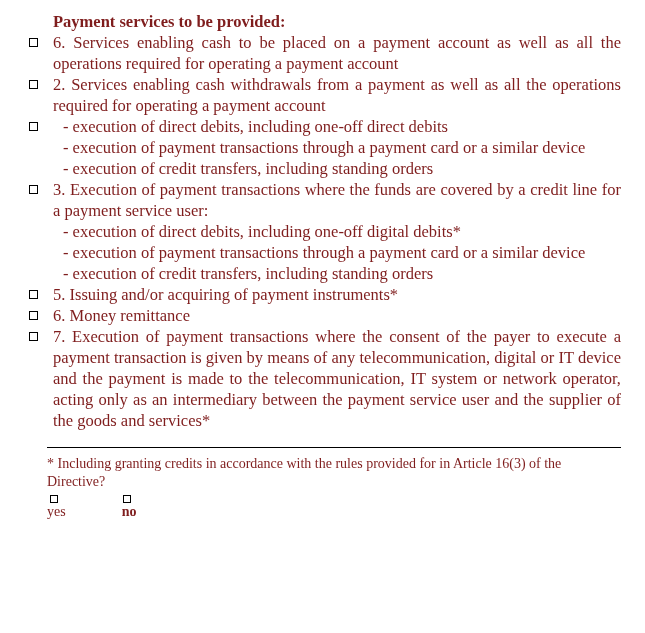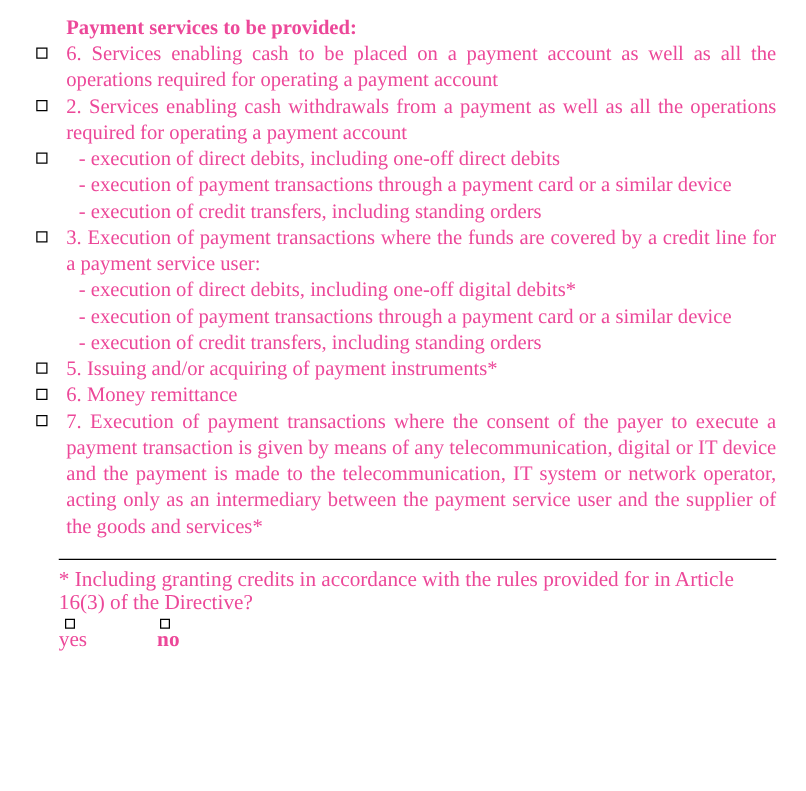--- a/index.html
+++ b/index.html
@@ -1,21 +1,21 @@
 <!DOCTYPE html>
 <html><head>
 <meta charset="utf-8">
 <style>
   * { box-sizing: border-box; }
   html, body { margin: 0; padding: 0; background: #ffffff; }
   .page {
     width: 645px;
     height: 633px;
     background: #ffffff;
-    color: #ec4899;
+    color: #7f1d1d;
     font-family: "Liberation Serif", serif;
     font-size: 16.5px;
     line-height: 21px;
     padding: 11px 24px 0 28px;
     overflow: hidden;
   }
   .title {
     font-weight: bold;
     margin-left: 25px;
   }
@@ -28,21 +28,21 @@
     flex: none;
     display: inline-block;
     margin-top: 6px;
   }
   .item > .cb { margin-right: 15px; margin-left: 1px; }
   .body { flex: 1; text-align: justify; }
   .sub { padding-left: 10px; text-align: justify; }
   .footnote-block {
     margin-left: 19px;
     margin-top: 16px;
-    font-size: 17px;
+    font-size: 14px;
     line-height: 17.5px;
   }
   .fn-sep {
     border-top: 1px solid #000000;
     height: 0;
     margin-bottom: 7px;
   }
   .fn-text { text-align: left; }
   .fn-options {
     display: flex;

